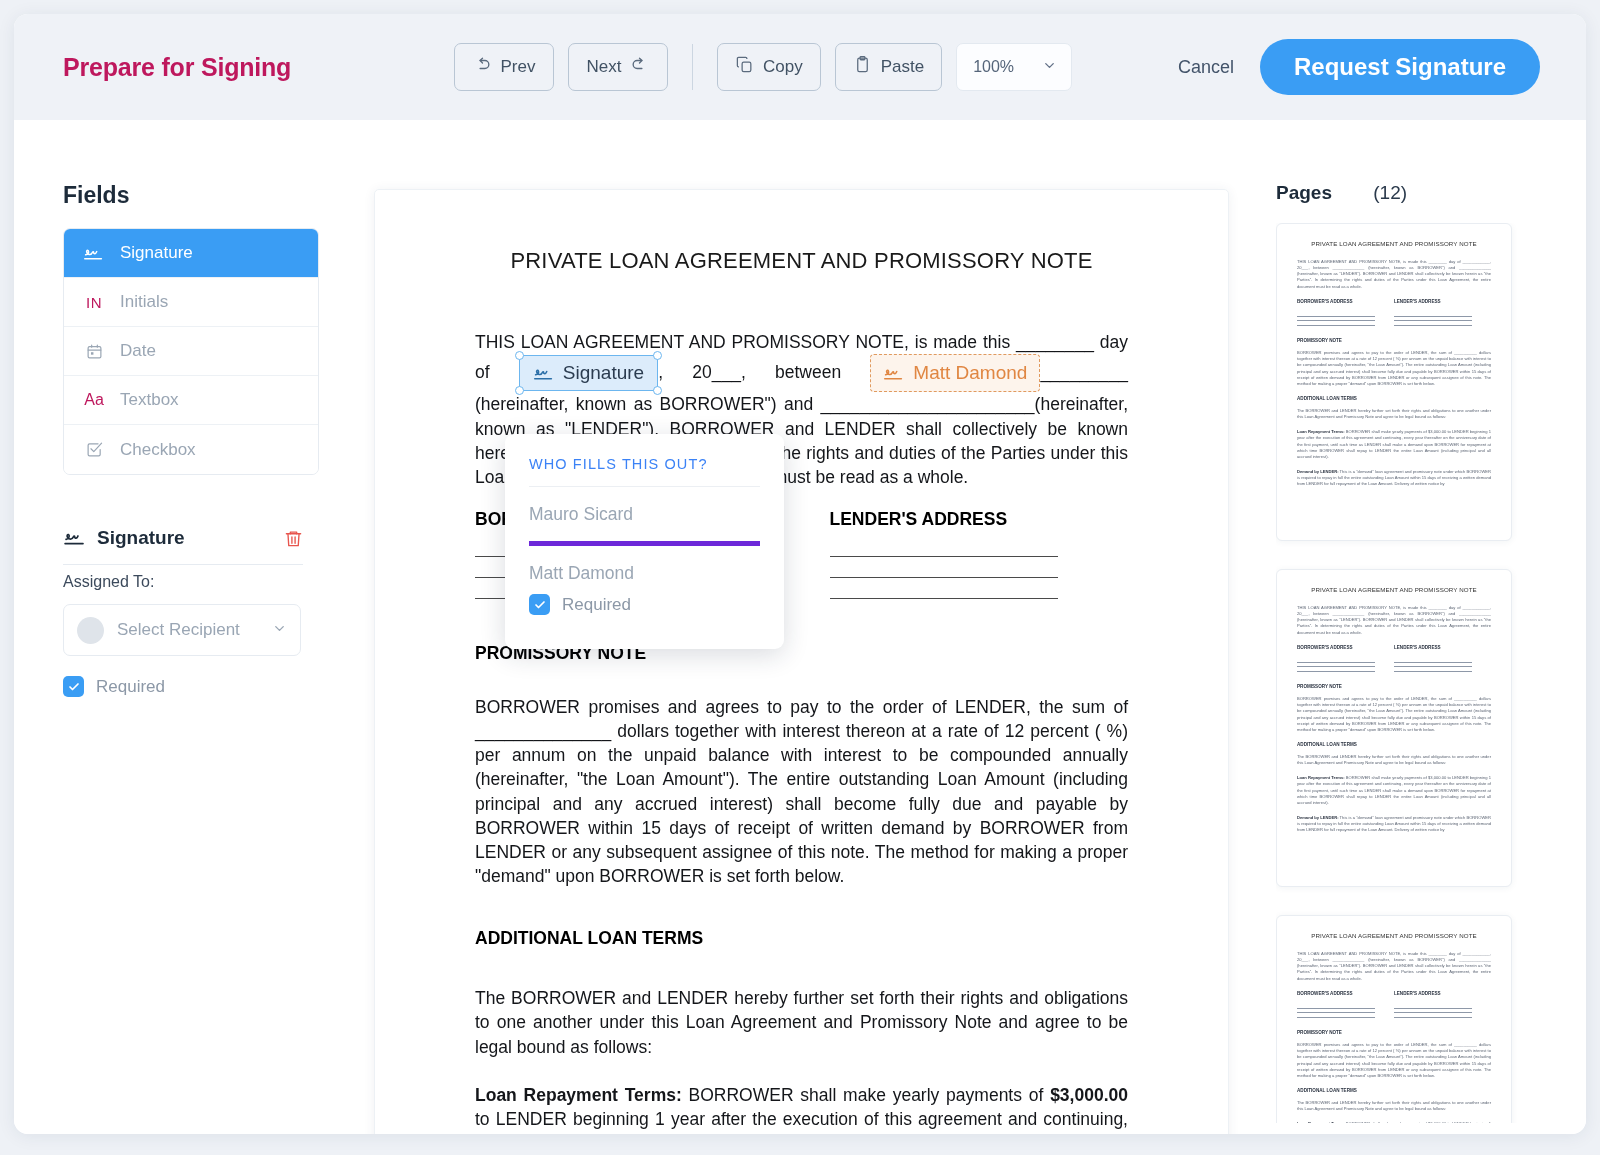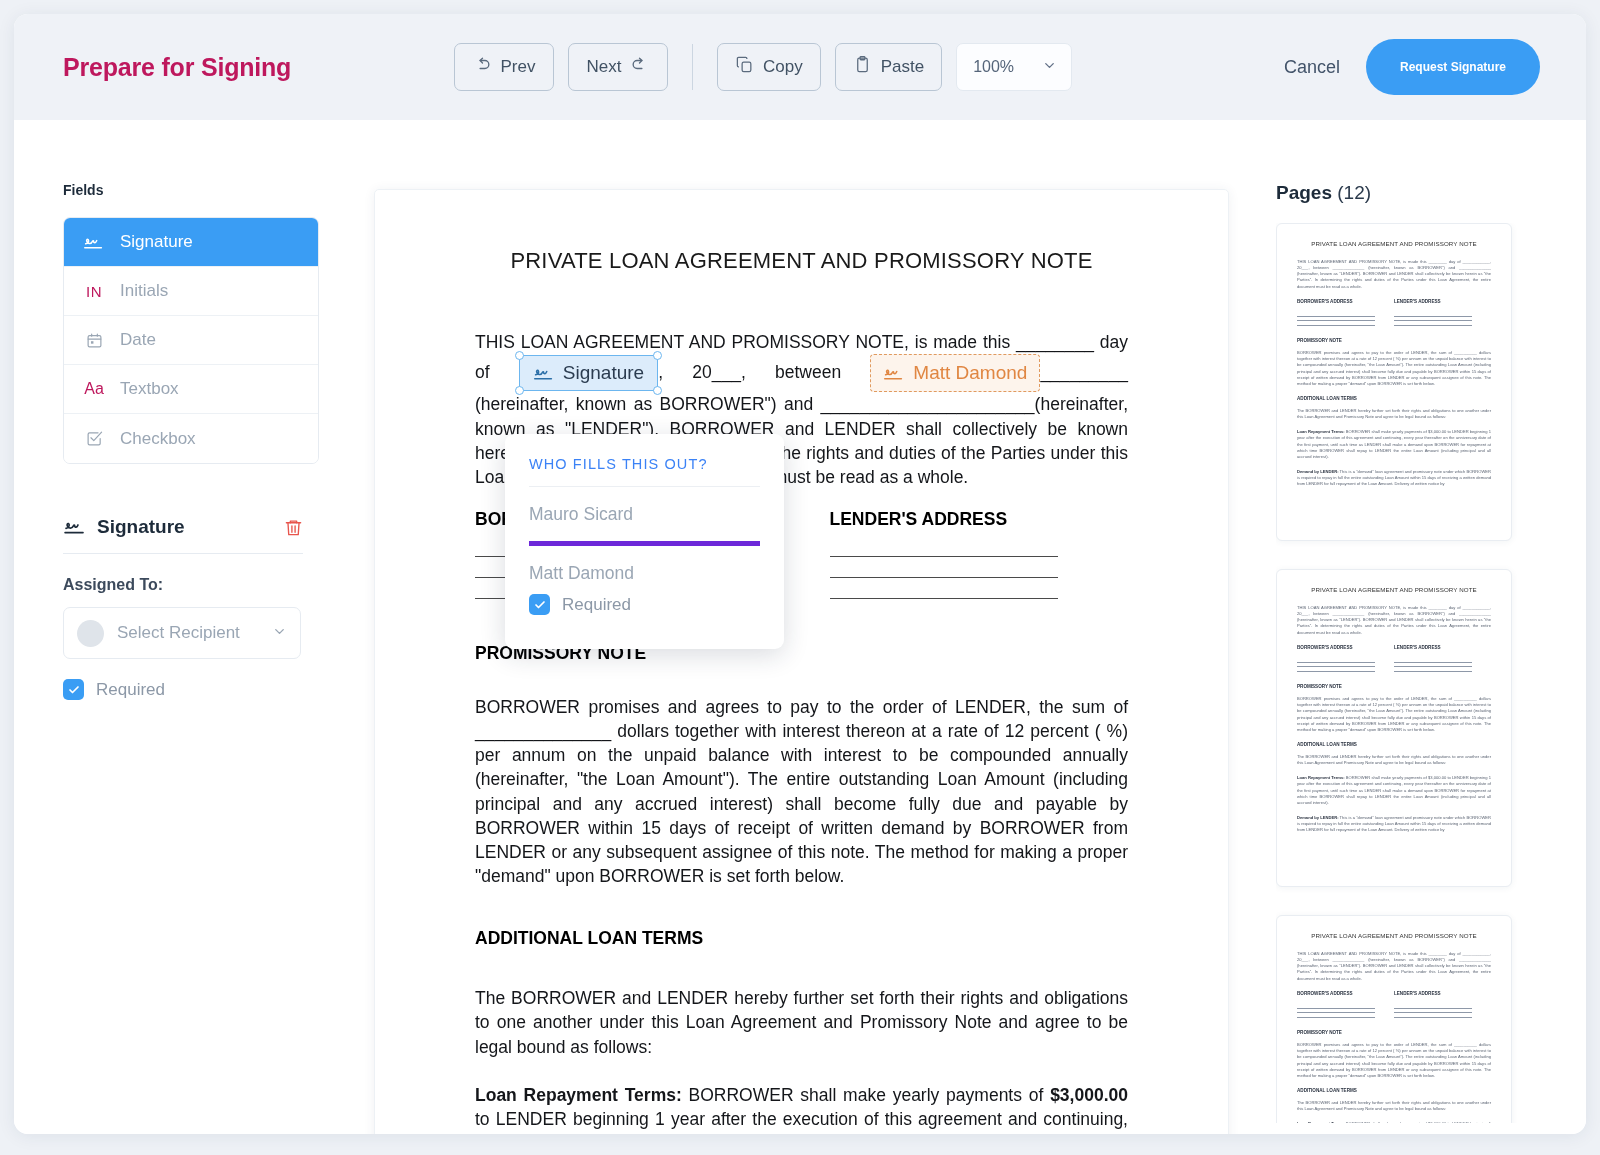--- a/index.html
+++ b/index.html
@@ -68,38 +68,38 @@
     display: flex; align-items: center; gap: 26px; margin-left: 40px;
   }
   .cancel-btn {
     background: none; border: none;
     font-size: 18px; color: #43546a; cursor: pointer;
   }
   .primary-btn {
     height: 56px; padding: 0 34px;
     background: #3a9df4; color: #fff;
     border: none; border-radius: 28px;
-    font-size: 12px; font-weight: bold;
+    font-size: 24px; font-weight: bold;
     cursor: pointer;
   }
 
   
   .body-area {
     position: absolute; left: 0; top: 106px;
     width: 100%; height: 1014px;
     background: #ffffff;
   }
 
   
   .sidebar {
     position: absolute; left: 49px; top: 62px;
     width: 256px;
   }
   .panel-heading {
-    font-size: 14px; font-weight: bold; color: #1d2b3a;
+    font-size: 23px; font-weight: bold; color: #1d2b3a;
     margin-bottom: 19px;
   }
   .fields-list {
     border: 1px solid #e6ebf1;
     border-radius: 7px;
     overflow: hidden;
     background: #fff;
   }
   .field-item {
     height: 49px;
@@ -128,21 +128,21 @@
   .prop-block { margin-top: 52px; width: 240px; }
   .prop-head {
     display: flex; align-items: center; justify-content: space-between;
     padding-bottom: 15px;
     border-bottom: 1px solid #e6ebf1;
   }
   .prop-head-left { display: flex; align-items: center; gap: 11px; }
   .prop-title { font-size: 19px; font-weight: bold; color: #1d2b3a; }
   .trash { cursor: pointer; line-height: 0; }
   .assigned-label {
-    margin-top: 22px; font-size: 16px; color: #3c4a5c; font-weight: 700;
+    margin-top: 8px; font-size: 16px; color: #3c4a5c; font-weight: 400;
   }
   .recipient-select {
     margin-top: 13px;
     height: 52px; width: 238px;
     border: 1px solid #e6ebf1; border-radius: 7px;
     background: #fff;
     display: flex; align-items: center; gap: 13px;
     padding: 0 13px;
     cursor: pointer;
   }
@@ -258,21 +258,21 @@
 
   
   .pages-panel {
     position: absolute; left: 1262px; top: 62px;
     width: 266px; height: 952px;
   }
   .pages-heading {
     font-size: 19px; color: #1d2b3a; margin-bottom: 19px;
   }
   .pages-heading b { font-weight: bold; }
-  .pages-heading span { font-weight: normal; color: #2b3a4c; }
+  .pages-heading span { font-weight: normal; color: #2b3a4c; margin-left: 36px; }
   .thumbs {
     position: relative;
     width: 250px; height: 900px; overflow: hidden;
   }
   .thumb {
     width: 236px; height: 318px;
     background: #fff;
     border: 1px solid #e9edf2;
     border-radius: 6px;
     box-shadow: 0 1px 7px rgba(40,60,90,.06);

